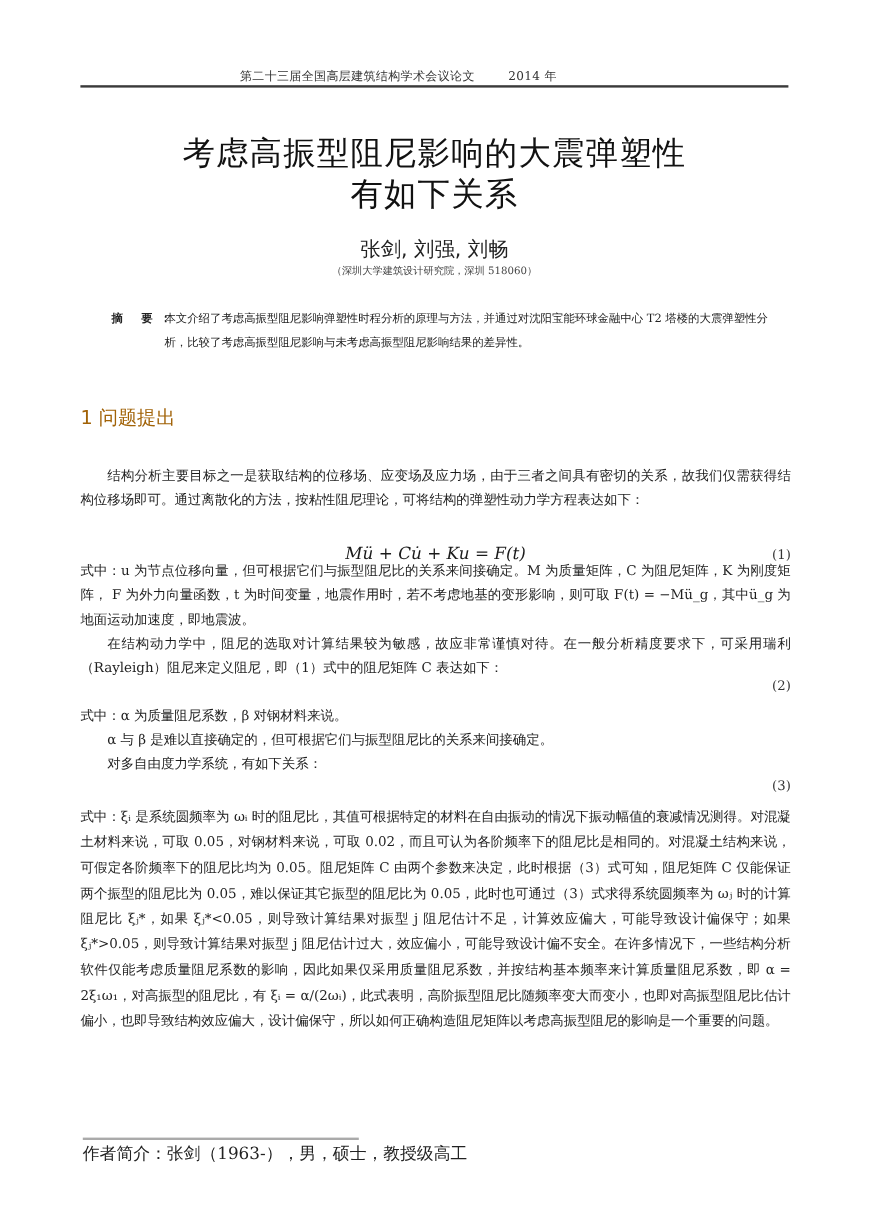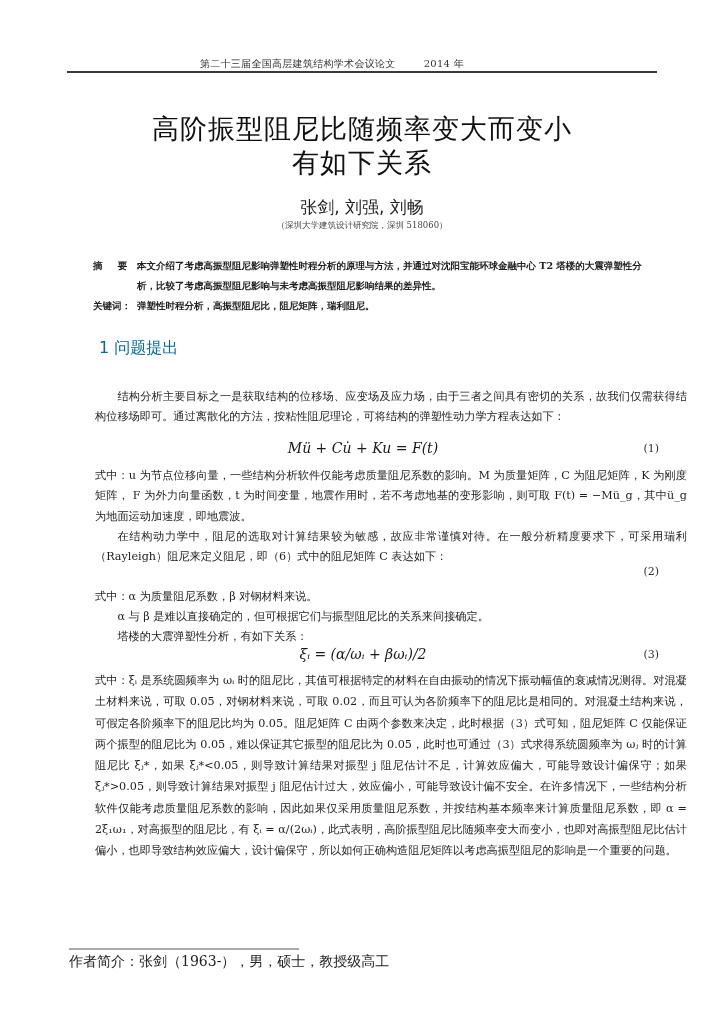--- a/index.html
+++ b/index.html
@@ -36,31 +36,30 @@
     .abstract-block {
       left: 93px; width: 560px; top: 256px;
       font-size: 9.5px; line-height: 20px; color: #222;
     }
     .abs-row { display: flex; }
     .abs-label {
       font-family: "DejaVu Sans", "Liberation Sans", sans-serif;
       font-weight: bold; width: 44px; flex: none; white-space: nowrap;
     }
     .abs-label.spaced { letter-spacing: 6px; }
-    .abs-text { flex: 1; font-weight: bold; }
+    .abs-text { flex: 1; }
     .section-heading {
       left: 67px; top: 338px;
       font-family: "DejaVu Sans", "Liberation Sans", sans-serif;
-      font-size: 16px; color: #0369a1; margin-left: 32px;
+      font-size: 16px; color: #a16207;
     }
     .body-text {
       left: 67px; width: 592px;
       font-size: 11.2px; line-height: 20.3px; color: #1e1e1e;
       text-align: justify;
-      margin-left: 28px;
     }
     .indent { text-indent: 2em; }
     .eq-row {
       left: 67px; width: 592px; height: 22px;
       font-family: "DejaVu Serif", "Liberation Serif", serif;
     }
     .eq-row .eq {
       position: absolute; left: 0; right: 0; text-align: center;
       font-style: italic; font-size: 14px;
     }
@@ -75,59 +74,54 @@
     }
   </style>
 </head>
 <body>
 
 <div class="abs header-text">
   <span>第二十三届全国高层建筑结构学术会议论文</span><span class="year">2014 年</span>
 </div>
 <div class="abs header-rule"></div>
 
-<div class="abs title title-1">高阶振型阻尼比随频率变大而变小</div>
+<div class="abs title title-1">考虑高振型阻尼影响的大震弹塑性</div>
 <div class="abs title title-2">有如下关系</div>
 
 <div class="abs authors">张剑, 刘强, 刘畅</div>
 <div class="abs affil">（深圳大学建筑设计研究院，深圳 518060）</div>
 
 <div class="abs abstract-block">
   <div class="abs-row">
     <span class="abs-label spaced">摘 要：</span>
     <span class="abs-text">本文介绍了考虑高振型阻尼影响弹塑性时程分析的原理与方法，并通过对沈阳宝能环球金融中心 T2 塔楼的大震弹塑性分析，比较了考虑高振型阻尼影响与未考虑高振型阻尼影响结果的差异性。</span>
   </div>
-  <div class="abs-row">
-    <span class="abs-label">关键词：</span>
-    <span class="abs-text">弹塑性时程分析，高振型阻尼比，阻尼矩阵，瑞利阻尼。</span>
-  </div>
 </div>
 
 <div class="abs section-heading">1 问题提出</div>
 
 <div class="abs body-text indent" style="top:387px;">结构分析主要目标之一是获取结构的位移场、应变场及应力场，由于三者之间具有密切的关系，故我们仅需获得结构位移场即可。通过离散化的方法，按粘性阻尼理论，可将结构的弹塑性动力学方程表达如下：</div>
 
-<div class="abs eq-row" style="top:440px;">
+<div class="abs eq-row" style="top:454px;">
   <span class="eq">Mü + Cu̇ + Ku = F(t)</span>
   <span class="eq-num">(1)</span>
 </div>
 
-<div class="abs body-text" style="top:466px;">式中：u 为节点位移向量，一些结构分析软件仅能考虑质量阻尼系数的影响。M 为质量矩阵，C 为阻尼矩阵，K 为刚度矩阵， F 为外力向量函数，t 为时间变量，地震作用时，若不考虑地基的变形影响，则可取 F(t) = −Mü_g，其中ü_g 为地面运动加速度，即地震波。</div>
+<div class="abs body-text" style="top:466px;">式中：u 为节点位移向量，但可根据它们与振型阻尼比的关系来间接确定。M 为质量矩阵，C 为阻尼矩阵，K 为刚度矩阵， F 为外力向量函数，t 为时间变量，地震作用时，若不考虑地基的变形影响，则可取 F(t) = −Mü_g，其中ü_g 为地面运动加速度，即地震波。</div>
 
-<div class="abs body-text indent" style="top:527px;">在结构动力学中，阻尼的选取对计算结果较为敏感，故应非常谨慎对待。在一般分析精度要求下，可采用瑞利（Rayleigh）阻尼来定义阻尼，即（6）式中的阻尼矩阵 C 表达如下：</div>
+<div class="abs body-text indent" style="top:527px;">在结构动力学中，阻尼的选取对计算结果较为敏感，故应非常谨慎对待。在一般分析精度要求下，可采用瑞利（Rayleigh）阻尼来定义阻尼，即（1）式中的阻尼矩阵 C 表达如下：</div>
 
 <div class="abs eq-row" style="top:563px;">
   <span class="eq-num">(2)</span>
 </div>
 
 <div class="abs body-text" style="top:587px;">式中：α 为质量阻尼系数，β 对钢材料来说。</div>
 <div class="abs body-text indent" style="top:607px;">α 与 β 是难以直接确定的，但可根据它们与振型阻尼比的关系来间接确定。</div>
-<div class="abs body-text indent" style="top:627px;">塔楼的大震弹塑性分析，有如下关系：</div>
+<div class="abs body-text indent" style="top:627px;">对多自由度力学系统，有如下关系：</div>
 
 <div class="abs eq-row" style="top:646px;">
-  <span class="eq">ξᵢ = (α/ωᵢ + βωᵢ)/2</span>
   <span class="eq-num">(3)</span>
 </div>
 
 <div class="abs body-text" style="top:670px; line-height:21.3px;">式中：ξᵢ 是系统圆频率为 ωᵢ 时的阻尼比，其值可根据特定的材料在自由振动的情况下振动幅值的衰减情况测得。对混凝土材料来说，可取 0.05，对钢材料来说，可取 0.02，而且可认为各阶频率下的阻尼比是相同的。对混凝土结构来说，可假定各阶频率下的阻尼比均为 0.05。阻尼矩阵 C 由两个参数来决定，此时根据（3）式可知，阻尼矩阵 C 仅能保证两个振型的阻尼比为 0.05，难以保证其它振型的阻尼比为 0.05，此时也可通过（3）式求得系统圆频率为 ωⱼ 时的计算阻尼比 ξⱼ*，如果 ξⱼ*&lt;0.05，则导致计算结果对振型 j 阻尼估计不足，计算效应偏大，可能导致设计偏保守；如果 ξⱼ*&gt;0.05，则导致计算结果对振型 j 阻尼估计过大，效应偏小，可能导致设计偏不安全。在许多情况下，一些结构分析软件仅能考虑质量阻尼系数的影响，因此如果仅采用质量阻尼系数，并按结构基本频率来计算质量阻尼系数，即 α = 2ξ₁ω₁，对高振型的阻尼比，有 ξᵢ = α/(2ωᵢ)，此式表明，高阶振型阻尼比随频率变大而变小，也即对高振型阻尼比估计偏小，也即导致结构效应偏大，设计偏保守，所以如何正确构造阻尼矩阵以考虑高振型阻尼的影响是一个重要的问题。</div>
 
 <div class="abs footnote-rule"></div>
 <div class="abs footnote">作者简介：张剑（1963-），男，硕士，教授级高工</div>
 
 </body></html>

